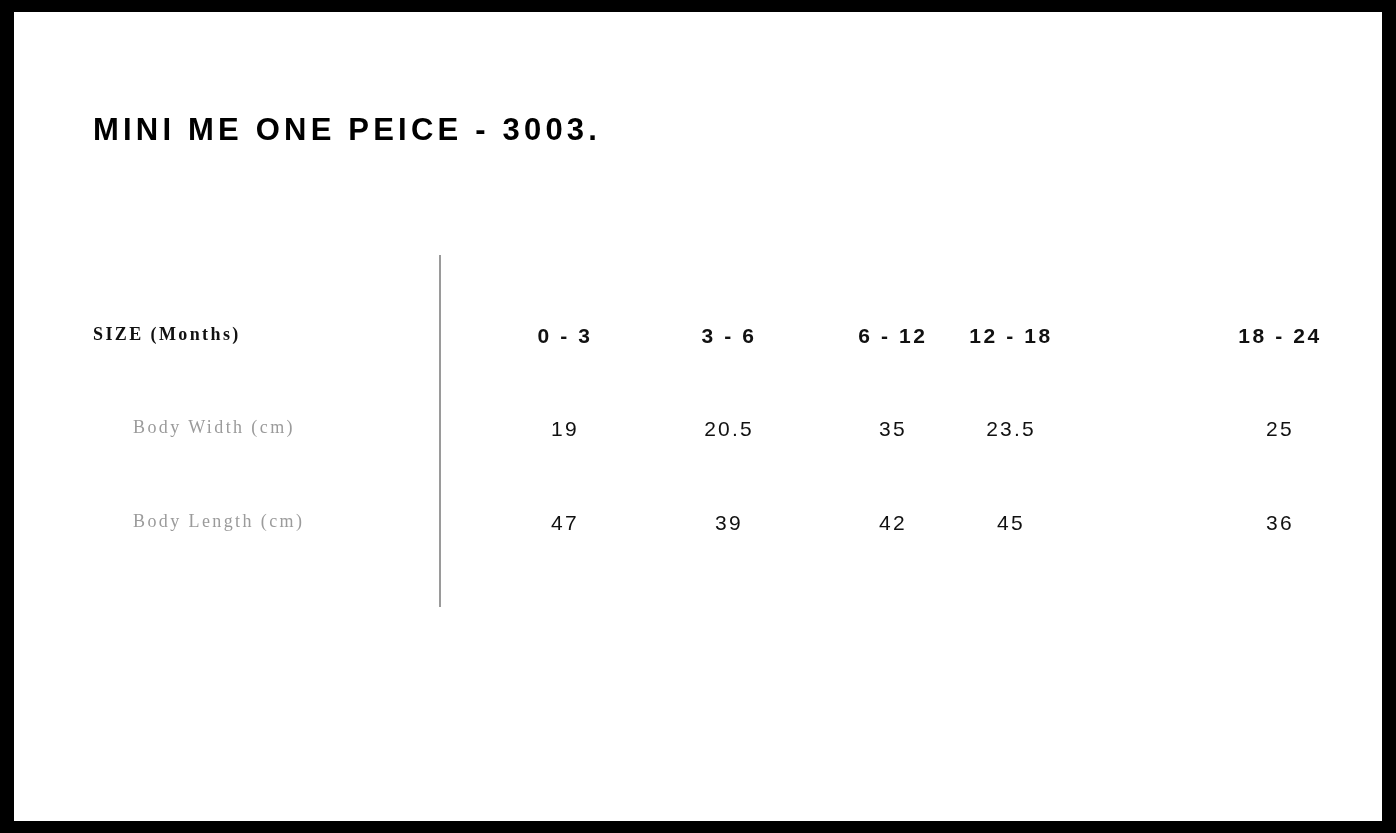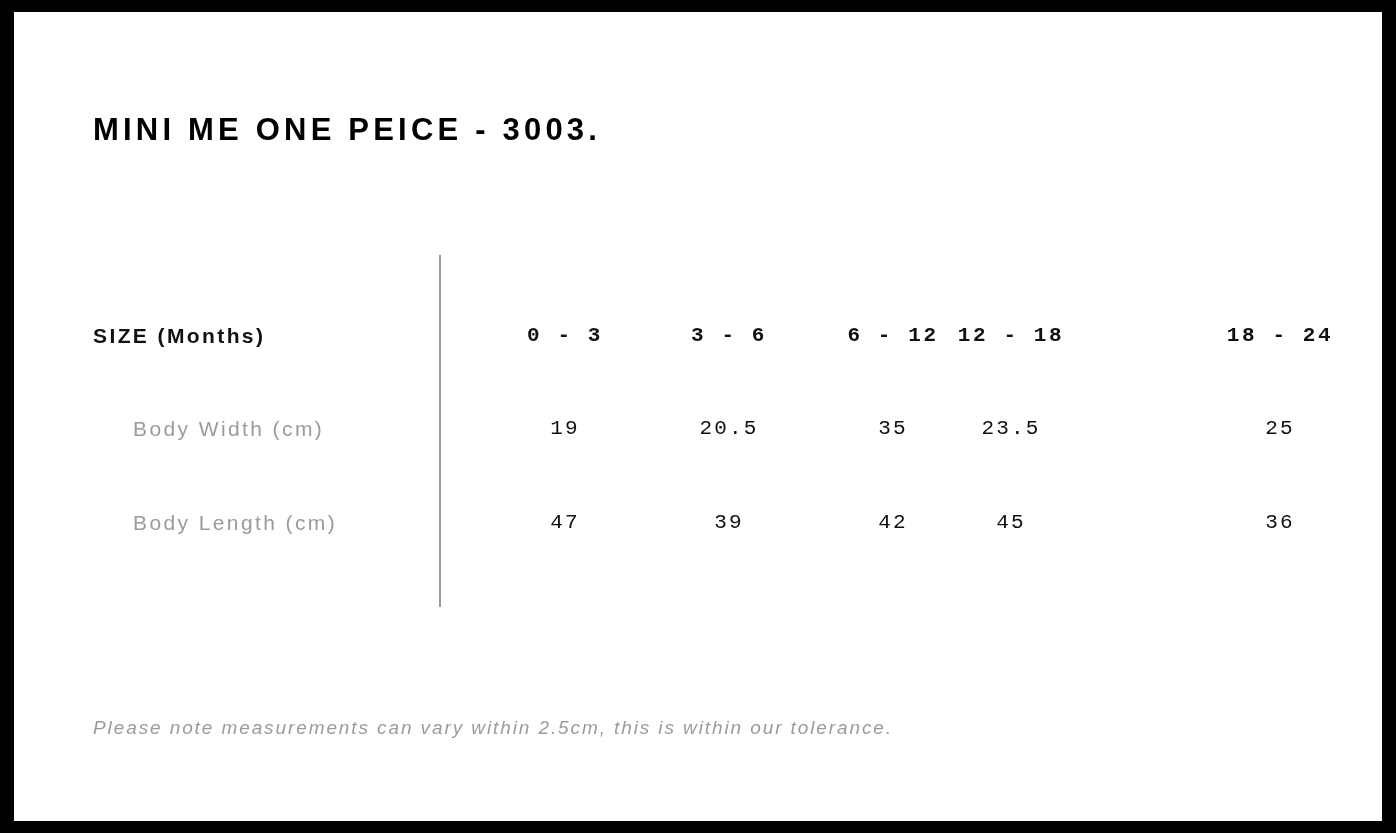--- a/index.html
+++ b/index.html
@@ -52,41 +52,41 @@
     left: 0;
     width: 100%;
   }
   .row-header { top: 312px; }
   .row-0 { top: 405px; }
   .row-1 { top: 499px; }
 
   .rowlabel {
     position: absolute;
     left: 79px;
-    font-size: 21px;
+    font-size: 18px;
     letter-spacing: 2.4px;
     white-space: nowrap;
+    font-family: Liberation Serif, serif;
   }
   .row-header .rowlabel {
     font-weight: bold;
     color: #111111;
   }
   .row-0 .rowlabel, .row-1 .rowlabel {
     color: #9b9b9b;
     font-weight: normal;
     margin-left: 40px;
   }
   .cell {
     position: absolute;
     width: 150px;
     text-align: center;
     font-size: 21px;
     letter-spacing: 2.2px;
     color: #111111;
-    font-family: Liberation Mono, monospace;
   }
   .row-header .cell {
     font-weight: bold;
     letter-spacing: 2.6px;
   }
   .c0 { left: 476px; }
   .c1 { left: 640px; }
   .c2 { left: 804px; }
   .c3 { left: 922px; }
   .c4 { left: 1191px; }
@@ -135,15 +135,14 @@
       <div class="rowlabel">Body Length (cm)</div>
       <div class="cell c0">47</div>
       <div class="cell c1">39</div>
       <div class="cell c2">42</div>
       <div class="cell c3">45</div>
       <div class="cell c4">36</div>
     </div>
 
   </div>
 
-  <div class="note">Please note measurements can vary within 2.5cm, this is within our tolerance.</div>
 
 </div>
 
 </body></html>

